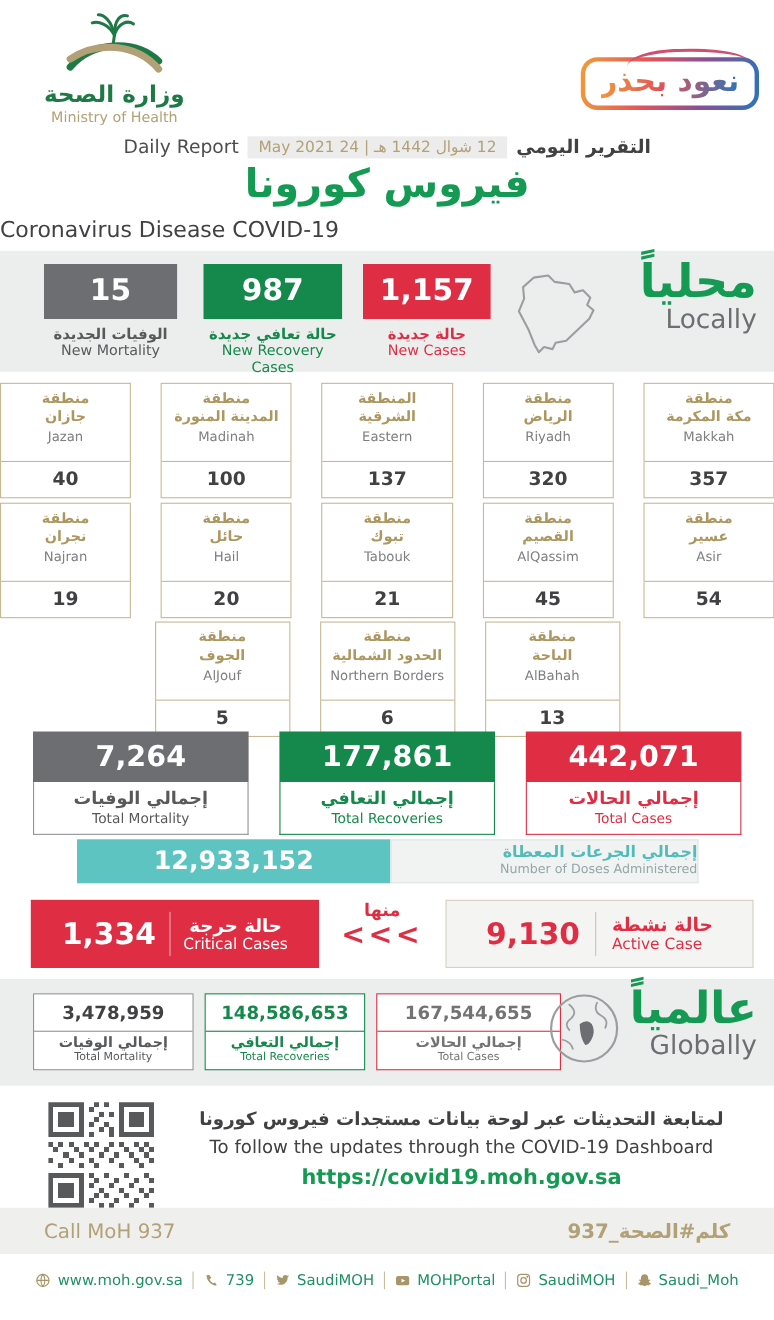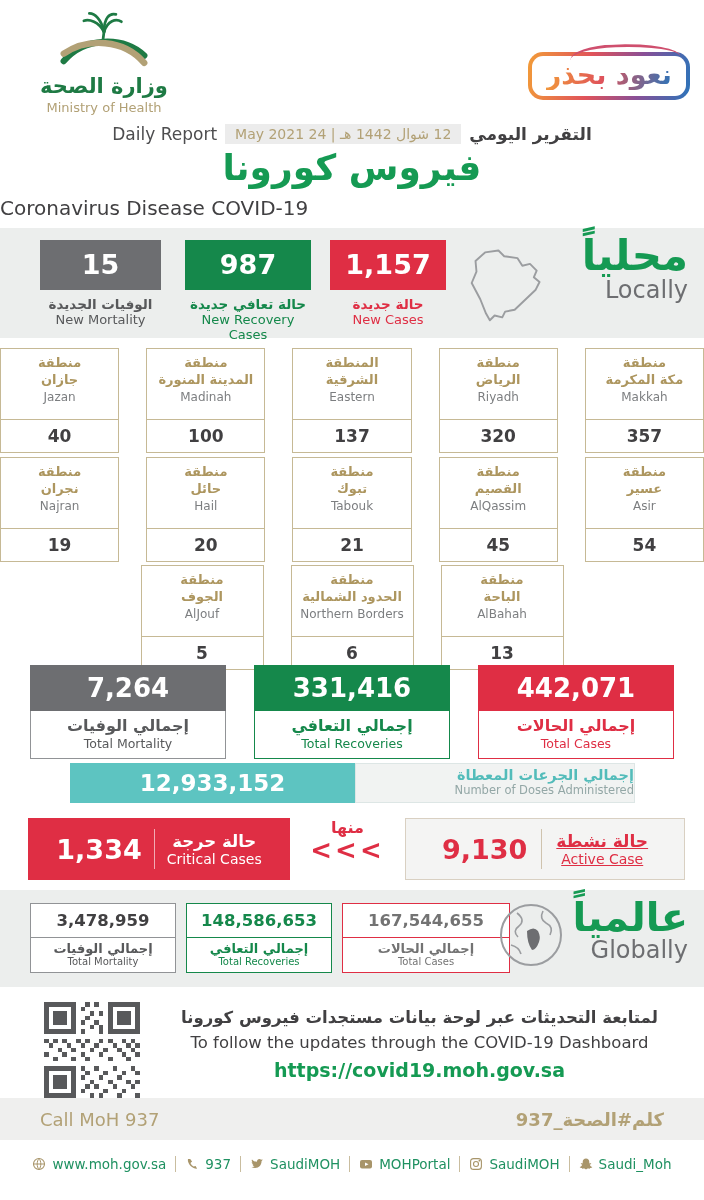--- a/index.html
+++ b/index.html
@@ -73,21 +73,21 @@
   .cnum{font-size:27px;font-weight:bold;}
   .cdiv{width:1px;height:40px;background:rgba(255,255,255,.6);}
   .clab{text-align:center;} .car{font-size:16.5px;font-weight:bold;} .cen{font-size:14px;}
   .minha{position:absolute;top:818px;left:295px;width:105px;text-align:center;color:#df2e44;}
   .mar{font-size:16px;font-weight:bold;}
   .marrows{font-size:26px;font-weight:bold;letter-spacing:3px;line-height:.9;margin-top:2px;}
   .activebox{position:absolute;top:818px;left:405px;width:280px;height:62px;background:#f4f4f3;border:1px solid #d9d0c2;
              display:flex;align-items:center;justify-content:center;gap:14px;color:#df2e44;box-sizing:border-box;}
   .anum{font-size:27px;font-weight:bold;}
   .adiv{width:1px;height:40px;background:#cfc3ae;}
-  .alab{text-align:center;text-decoration:underline;} .aar{font-size:17px;font-weight:bold;} .aen{font-size:14px;}
+  .alab{text-align:left;} .aar{font-size:17px;font-weight:bold;} .aen{font-size:14px;}
 
   
   .band-global{position:absolute;top:890px;left:0;width:704px;height:97px;background:#eceeed;}
   .gbox{position:absolute;top:13px;background:#fff;text-align:center;width:146px;box-sizing:border-box;}
   .gnum{height:33px;line-height:33px;font-weight:bold;font-size:16.5px;}
   .glabels{border-top:1px solid;padding:3px 0 5px;}
   .gar{font-size:13px;font-weight:bold;}
   .gen{font-size:10px;}
   #g-mort{left:30px;border:1px solid #919396;} #g-mort .gnum{color:#414042;} #g-mort .glabels{border-color:#919396;color:#58595b;}
   #g-rec{left:186px;border:1px solid #15884b;color:#15884b;} #g-rec .glabels{border-color:#15884b;}
@@ -296,21 +296,21 @@
 
   <div class="totals">
     <div class="tbox t-gray">
       <div class="tnum">7,264</div>
       <div class="tlabels">
         <div class="tar" dir="rtl">إجمالي الوفيات</div>
         <div class="ten">Total Mortality</div>
       </div>
     </div>
     <div class="tbox t-green">
-      <div class="tnum">331,416</div>
+      <div class="tnum">177,861</div>
       <div class="tlabels">
         <div class="tar" dir="rtl">إجمالي التعافي</div>
         <div class="ten">Total Recoveries</div>
       </div>
     </div>
     <div class="tbox t-red">
       <div class="tnum">442,071</div>
       <div class="tlabels">
         <div class="tar" dir="rtl">إجمالي الحالات</div>
         <div class="ten">Total Cases</div>
@@ -414,21 +414,21 @@
       <svg class="sicon" viewBox="0 0 14 14">
         <circle cx="7" cy="7" r="5.5" fill="none" stroke="#a8956a" stroke-width="1.1"></circle>
         <path d="M1.5,7h11M7,1.5c2.4,2.6 2.4,8.4 0,11c-2.4,-2.6 -2.4,-8.4 0,-11z" fill="none" stroke="#a8956a" stroke-width="1"></path>
       </svg>
       <span class="slabel">www.moh.gov.sa</span>
     </div>
     <div class="sitem">
       <svg class="sicon" viewBox="0 0 14 14">
         <path d="M3,2c-.6,2.2 1,6 4,8c2,1.4 4,2 5,1.4l-1.4,-2.4l-2,.5c-1.5,-1 -2.6,-2.1 -3.1,-3.6l1.6,-1.4L5.2,2z" fill="#a8956a"></path>
       </svg>
-      <span class="slabel">937</span>
+      <span class="slabel">739</span>
     </div>
     <div class="sitem">
       <svg class="sicon" viewBox="0 0 14 14">
         <path d="M13,3c-.4.2-.9.4-1.3.4.5-.3.8-.7 1-1.3-.5.3-1 .5-1.5.6C10.7,2.3 10,2 9.3,2 8,2 7,3 7,4.3c0,.2 0,.4.1.5C5,4.7 3.2,3.8 2,2.4c-.6,1-.3,2.3.7,3-.4,0-.7-.1-1-.3 0,1.1.8,2.1 1.8,2.3-.3.1-.7.1-1,.1.3.9 1.1,1.6 2.1,1.6C3.8,9.8 2.7,10.2 1.5,10c1,.7 2.2,1 3.5,1 4.2,0 6.5-3.5 6.5-6.5v-.3c.4-.3.8-.7 1-1.2z" fill="#a8956a"></path>
       </svg>
       <span class="slabel">SaudiMOH</span>
     </div>
     <div class="sitem">
       <svg class="sicon" viewBox="0 0 14 14">
         <rect x="1" y="3" width="12" height="8.5" rx="2" fill="#a8956a"></rect>

